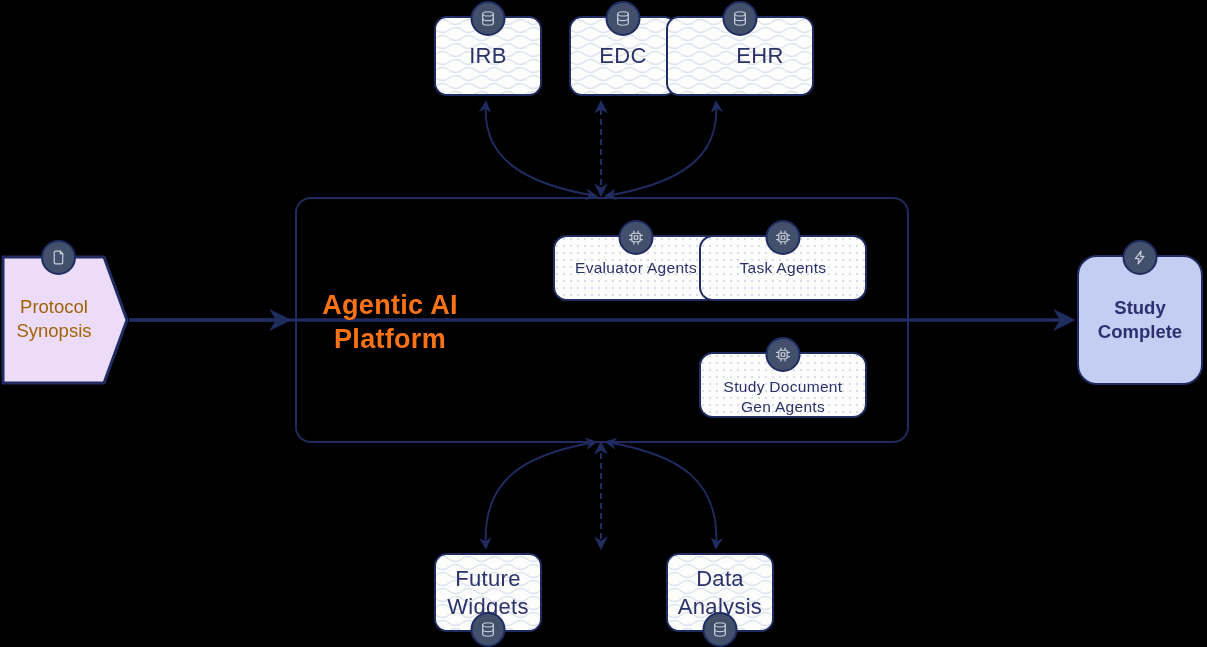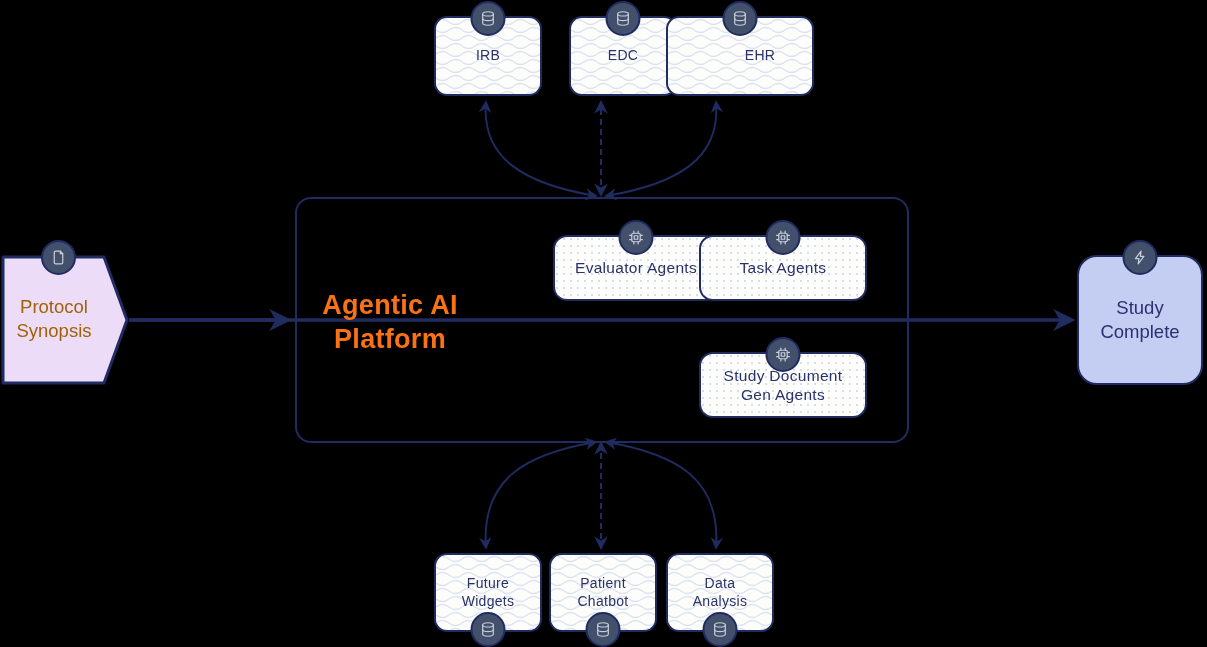--- a/index.html
+++ b/index.html
@@ -37,21 +37,21 @@
     position: absolute; inset: 0;
     width: 100%; height: 100%;
     border-radius: 11px;
     overflow: hidden;
     pointer-events: none;
   }
   .node .lbl {
     position: relative;
     z-index: 2;
     color: #2a3268;
-    font-size: 14px;
+    font-size: 22px;
     line-height: 1.25;
     letter-spacing: 0.3px;
     padding: 0 10px;
   }
 
   
   .badge {
     position: absolute;
     width: 31px; height: 31px;
     border-radius: 50%;
@@ -118,20 +118,21 @@
   .output-node {
     position: absolute;
     left: 1077px; top: 255px;
     width: 122px; height: 126px;
     background: #c4cdf2;
     border: 2.6px solid #202b60;
     border-radius: 20px;
     display: flex; align-items: center; justify-content: center;
     text-align: center;
     z-index: 2;
+    font-weight: bold;
   }
   .output-node .lbl {
     color: #2c3070;
     font-size: 18.5px;
     line-height: 1.3;
   }
 </style>
 </head>
 <body>
 
@@ -233,21 +234,21 @@
         <svg viewBox="0 0 24 24">
             <rect x="6" y="6" width="12" height="12" rx="2"></rect>
             <rect x="9.5" y="9.5" width="5" height="5"></rect>
             <path d="M9 3v3 M15 3v3 M9 18v3 M15 18v3 M3 9h3 M3 15h3 M18 9h3 M18 15h3"></path>
           </svg>
       </div>
       <div class="lbl">Task Agents</div>
     </div>
 
 
-    <div class="node agent" style="left:402px; top:153px; width:164px; height:62px;">
+    <div class="node agent" style="left:402px; top:153px; width:164px; height:62px;align-items:flex-end;">
       <svg class="bg">
           <rect width="100%" height="100%" fill="url(#dotPat)"></rect>
         </svg>
       <div class="badge top-center">
         <svg viewBox="0 0 24 24">
             <rect x="6" y="6" width="12" height="12" rx="2"></rect>
             <rect x="9.5" y="9.5" width="5" height="5"></rect>
             <path d="M9 3v3 M15 3v3 M9 18v3 M15 18v3 M3 9h3 M3 15h3 M18 9h3 M18 15h3"></path>
           </svg>
       </div>
@@ -284,41 +285,28 @@
     <div class="badge bottom-center">
       <svg viewBox="0 0 24 24">
           <ellipse cx="12" cy="5.5" rx="7.5" ry="3"></ellipse>
           <path d="M4.5 5.5 v13 c0 1.7 3.4 3 7.5 3 s7.5 -1.3 7.5 -3 v-13"></path>
           <path d="M4.5 12 c0 1.7 3.4 3 7.5 3 s7.5 -1.3 7.5 -3"></path>
         </svg>
     </div>
     <div class="lbl">Future Widgets</div>
   </div>
 
-  <div class="node" style="left:549px; top:553px; width:104px; height:75px;">
+
+  <div class="node" style="left:666px; top:553px; width:104px; height:75px;text-align:center;">
     <svg class="bg">
         <rect width="100%" height="100%" fill="url(#wavePat)"></rect>
       </svg>
     <div class="badge bottom-center">
       <svg viewBox="0 0 24 24">
           <ellipse cx="12" cy="5.5" rx="7.5" ry="3"></ellipse>
           <path d="M4.5 5.5 v13 c0 1.7 3.4 3 7.5 3 s7.5 -1.3 7.5 -3 v-13"></path>
           <path d="M4.5 12 c0 1.7 3.4 3 7.5 3 s7.5 -1.3 7.5 -3"></path>
         </svg>
     </div>
-    <div class="lbl">Patient Chatbot</div>
-  </div>
-
-  <div class="node" style="left:666px; top:553px; width:104px; height:75px;text-align:center;">
-    <svg class="bg">
-        <rect width="100%" height="100%" fill="url(#wavePat)"></rect>
-      </svg>
-    <div class="badge bottom-center">
-      <svg viewBox="0 0 24 24">
-          <ellipse cx="12" cy="5.5" rx="7.5" ry="3"></ellipse>
-          <path d="M4.5 5.5 v13 c0 1.7 3.4 3 7.5 3 s7.5 -1.3 7.5 -3 v-13"></path>
-          <path d="M4.5 12 c0 1.7 3.4 3 7.5 3 s7.5 -1.3 7.5 -3"></path>
-        </svg>
-    </div>
     <div class="lbl">Data Analysis</div>
   </div>
 
 </div>
 
 </body></html>

